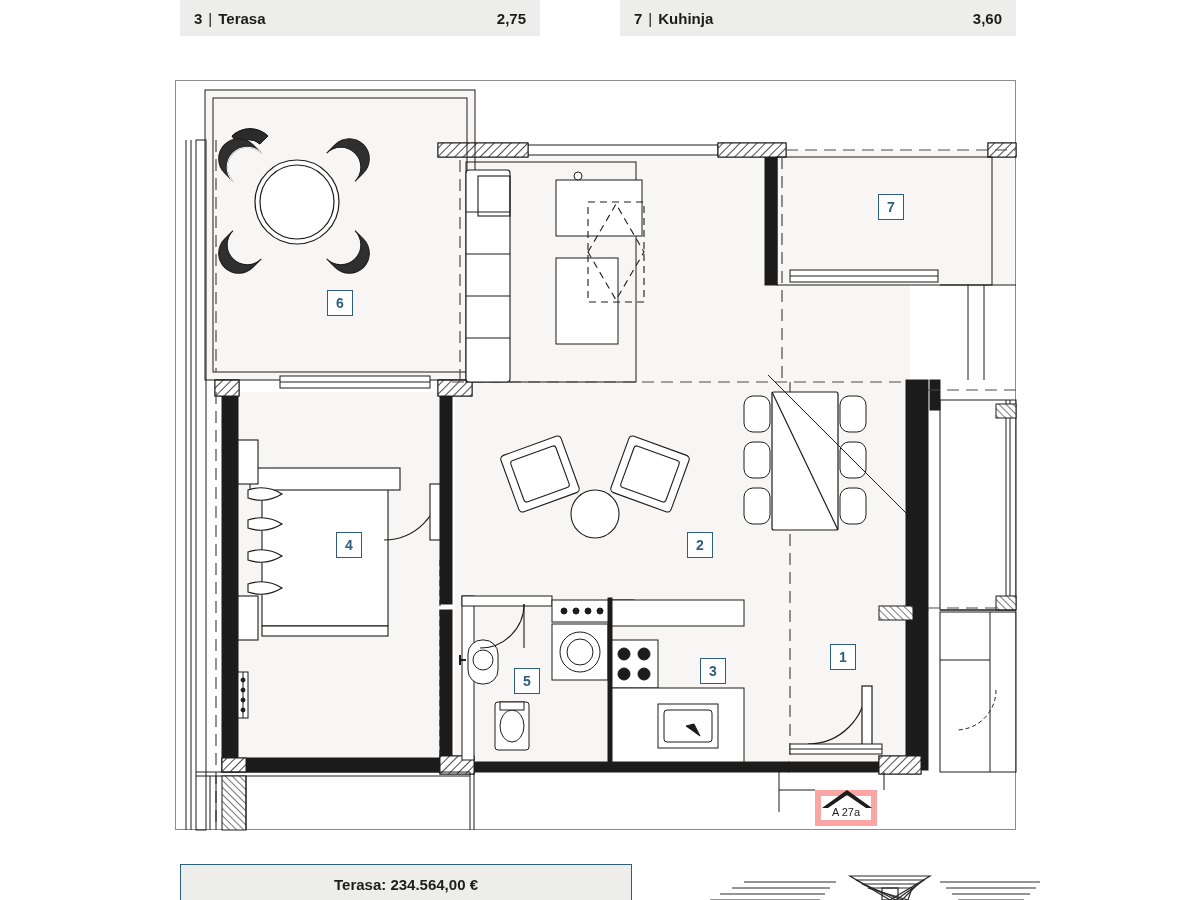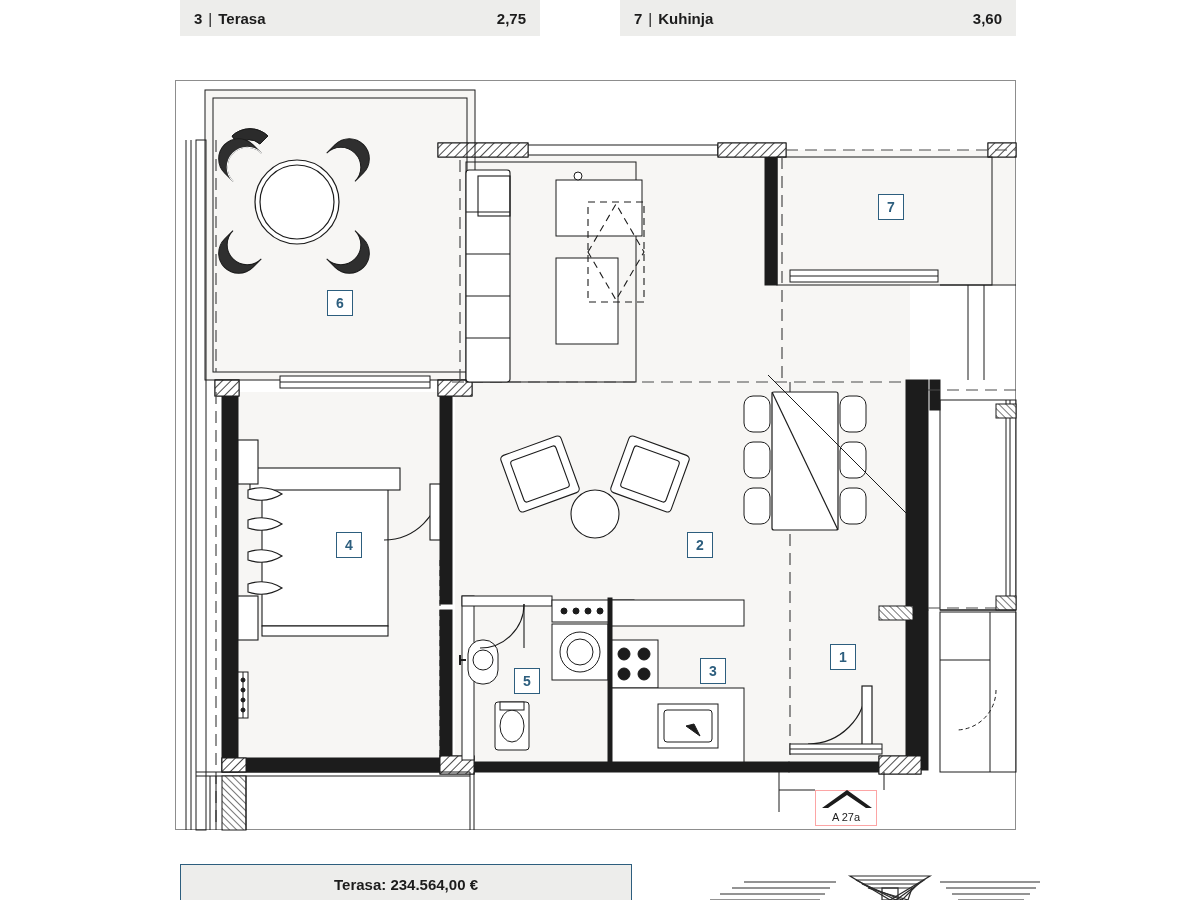--- a/index.html
+++ b/index.html
@@ -88,21 +88,21 @@
     box-sizing: border-box;
   }
 
   
   .entry-marker {
     position: absolute;
     left: 815px;
     top: 790px;
     width: 62px;
     height: 36px;
-    border: 1px solid #fca5a5;
+    border: 6px solid #fca5a5;
     background: #ffffff;
     box-sizing: border-box;
     font-size: 11px;
     color: #1c1c1c;
     display: flex;
     align-items: flex-end;
     justify-content: center;
     padding-bottom: 2px;
   }
 

